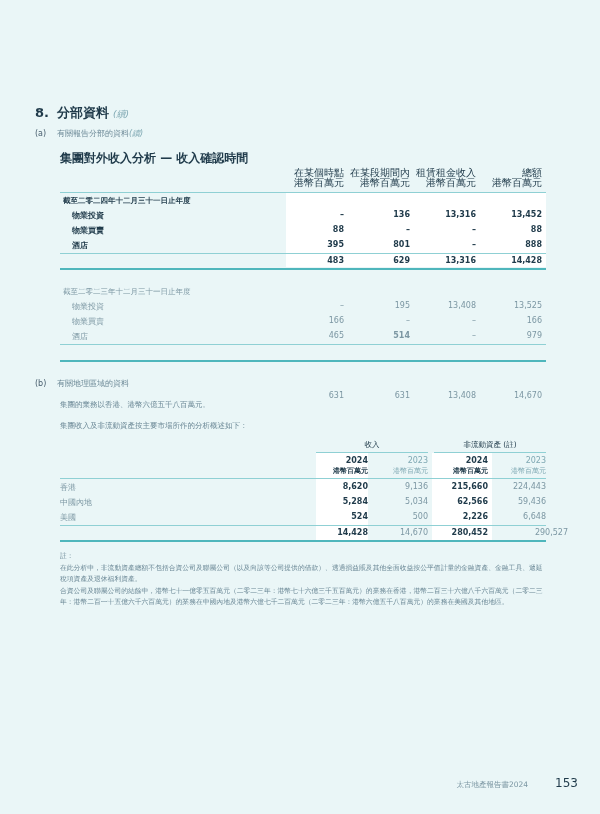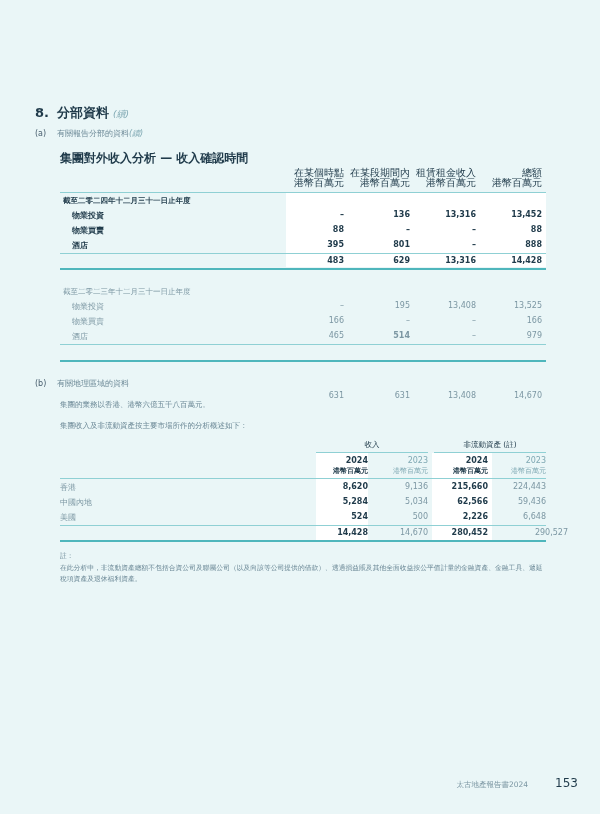--- a/index.html
+++ b/index.html
@@ -193,16 +193,17 @@
   <span class="v bold" style="left:238px;">14,428</span>
   <span class="v light" style="left:298px;">14,670</span>
   <span class="v bold" style="left:358px;">280,452</span>
   <span class="v light" style="left:416px;margin-left:22px;">290,527</span>
 </div>
 <div class="abs rule-thick" style="left:60px; top:540px; width:486px;"></div>
 
 <div class="abs notes">
   <p>註：</p>
   <p>在此分析中，非流動資產總額不包括合資公司及聯屬公司（以及向該等公司提供的借款）、透過損益賬及其他全面收益按公平值計量的金融資產、金融工具、遞延稅項資產及退休福利資產。</p>
+  <p>合資公司及聯屬公司的結餘中，港幣七十一億零五百萬元（二零二三年：港幣七十六億三千五百萬元）的業務在香港，港幣二百三十六億八千六百萬元（二零二三年：港幣二百一十五億六千六百萬元）的業務在中國內地及港幣六億七千二百萬元（二零二三年：港幣六億五千八百萬元）的業務在美國及其他地區。</p>
 </div>
 
 <div class="abs footer-t">太古地產報告書2024</div>
 <div class="abs page-no">153</div>
 
 </body></html>

